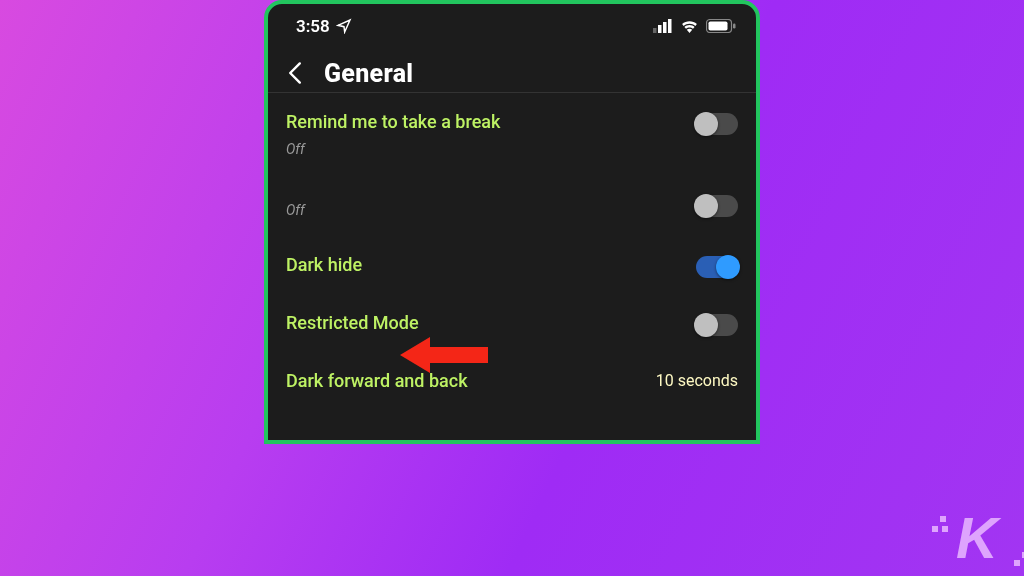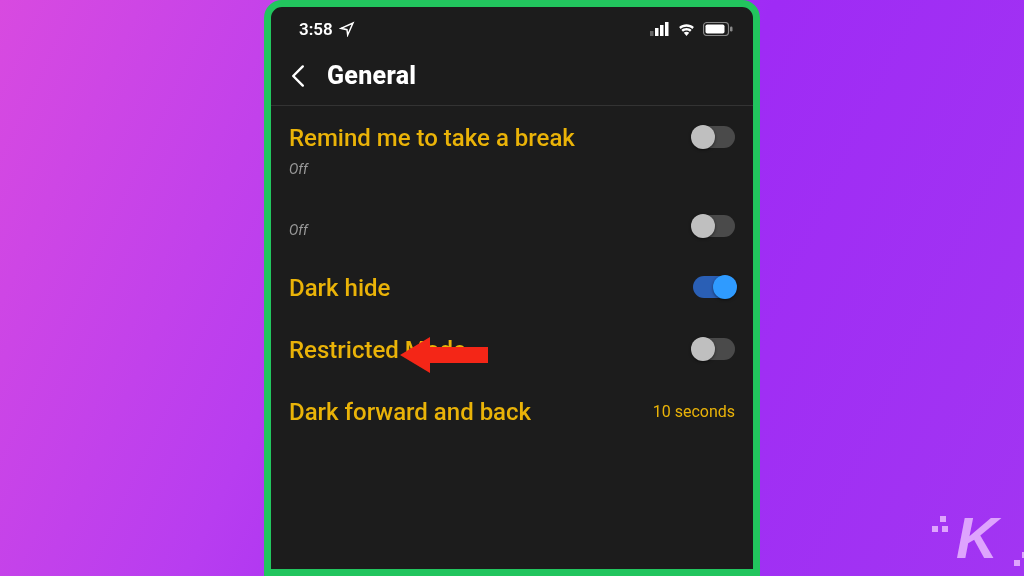--- a/index.html
+++ b/index.html
@@ -7,44 +7,44 @@
   body {
     font-family: -apple-system, BlinkMacSystemFont, "Segoe UI", Roboto, Arial, sans-serif;
     background: linear-gradient(115deg, #d84ae0 0%, #b83df0 35%, #9f2bf5 60%, #a235f2 100%);
     position: relative;
   }
   .phone {
     position: absolute;
     left: 264px;
     top: 0;
     width: 496px;
-    height: 576px;
+    height: 444px;
     background: #1c1c1c;
     border-radius: 18px 18px 0 0;
     overflow: hidden;
-    border: 7px solid #22c55e;
+    border: 4px solid #22c55e;
   }
   .statusbar {
     height: 44px;
     display: flex;
     align-items: center;
     justify-content: space-between;
     padding: 0 20px 0 28px;
     color: #fff;
     font-size: 17px;
     font-weight: 600;
   }
   .sb-left { display: flex; align-items: center; gap: 6px; }
   .sb-right { display: flex; align-items: center; gap: 7px; }
   .icon-svg { display: block; }
   .titlebar {
     display: flex;
-    align-items: flex-start;
+    align-items: flex-end;
     gap: 14px;
-    padding: 10px 16px 14px 12px;
+    padding: 10px 16px 4px 12px;
     border-bottom: 1px solid #333;
   }
   .back-btn {
     width: 30px; height: 30px;
     display: flex; align-items: center; justify-content: center;
     color: #fff;
   }
   .title {
     color: #fff;
     font-size: 25px;
@@ -55,33 +55,33 @@
   .row {
     padding: 18px 0 16px 0;
     display: flex;
     align-items: flex-start;
     justify-content: space-between;
     gap: 14px;
     position: relative;
   }
   .row-text { flex: 1; }
   .row-label {
-    color: #eab308;
-    font-size: 24px;
+    color: #bef264;
+    font-size: 18px;
     font-weight: 500;
   }
   .row-sub {
     color: #9a9a9a;
     font-size: 14px;
     margin-top: 8px;
     line-height: 1.35;
     font-style: italic;
   }
   .row-value {
-    color: #eab308;
+    color: #fef9c3;
     font-size: 16px;
     align-self: center;
   }
   .toggle {
     width: 42px;
     height: 22px;
     border-radius: 11px;
     background: #4a4a4a;
     position: relative;
     flex-shrink: 0;

